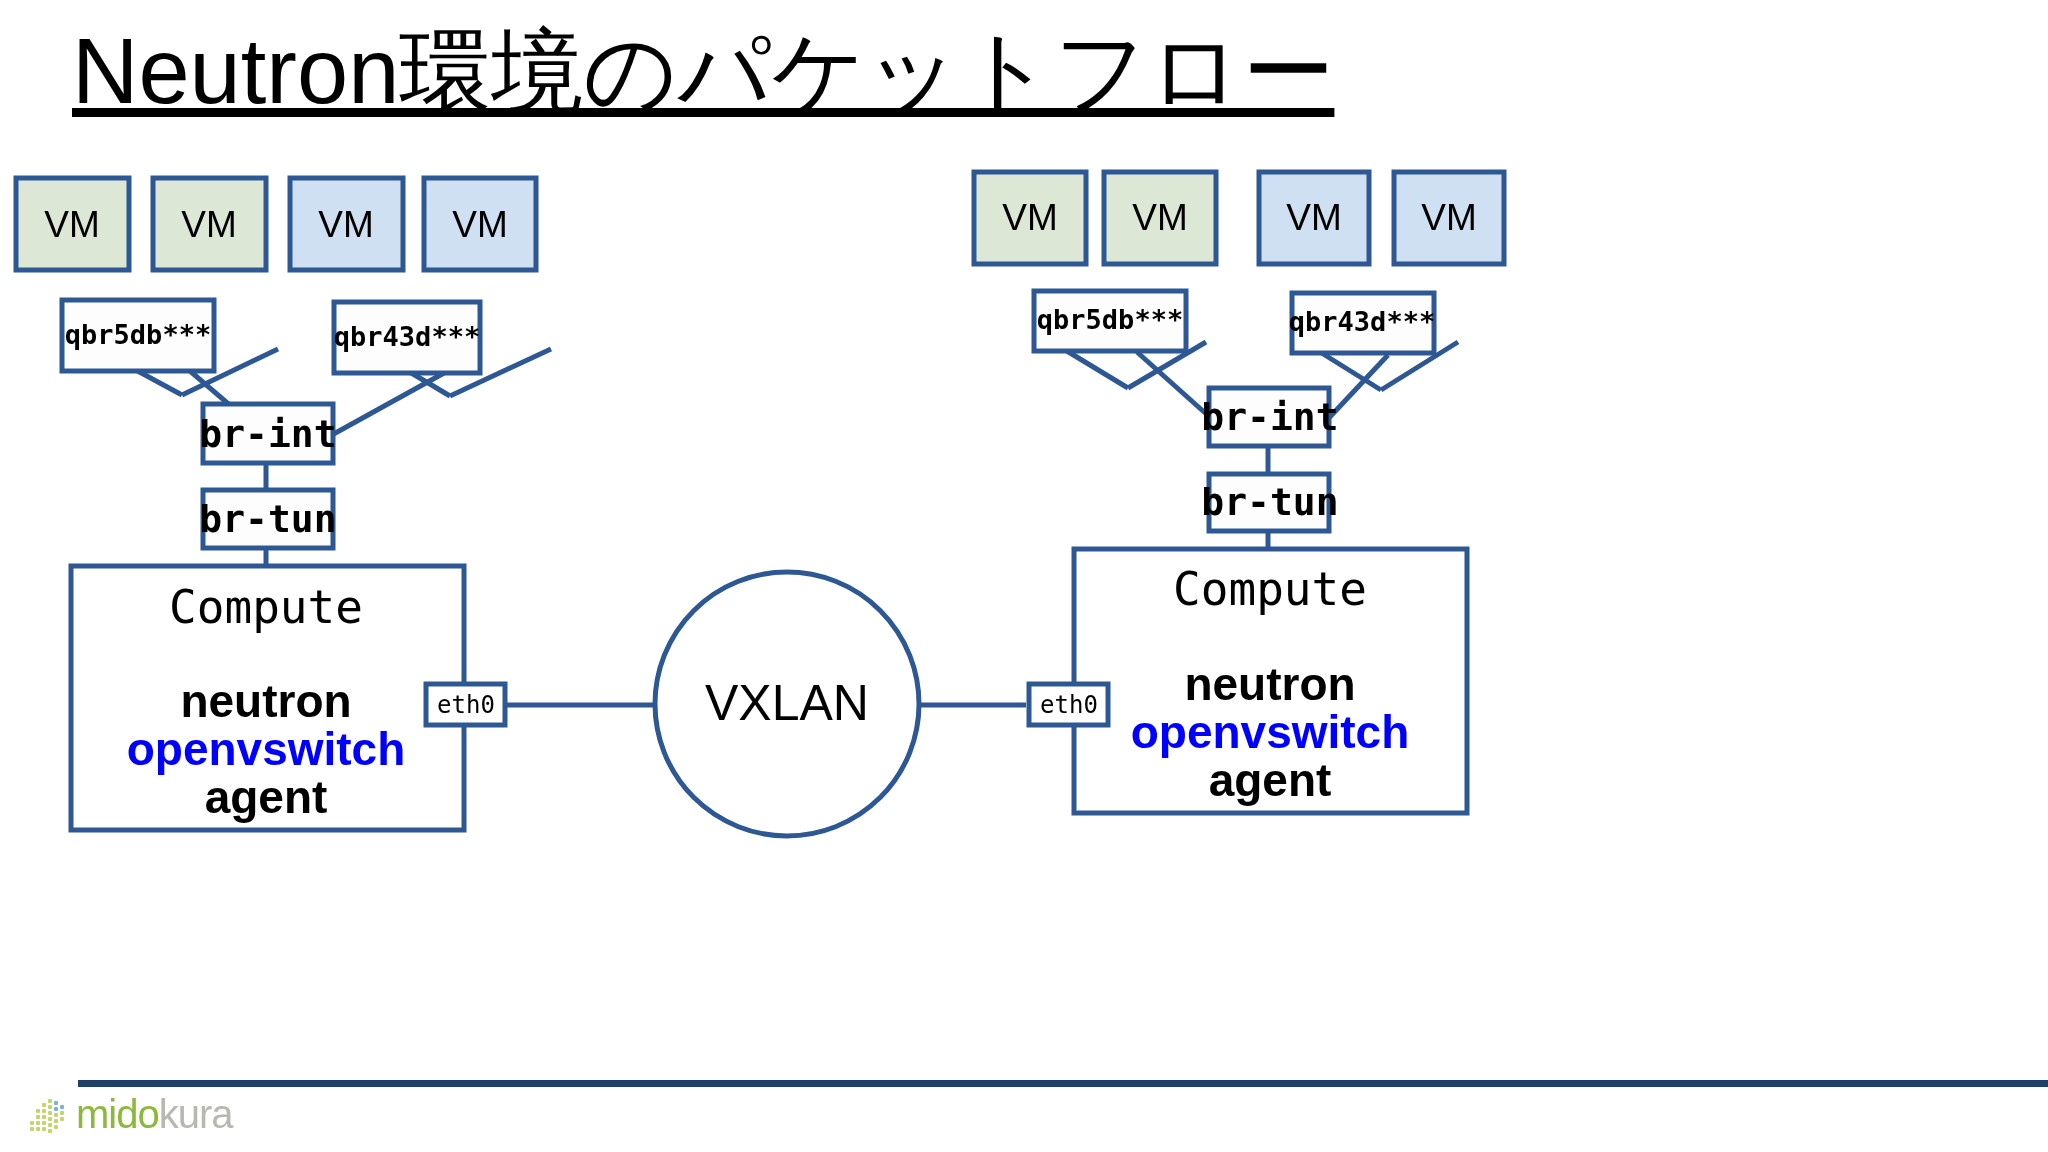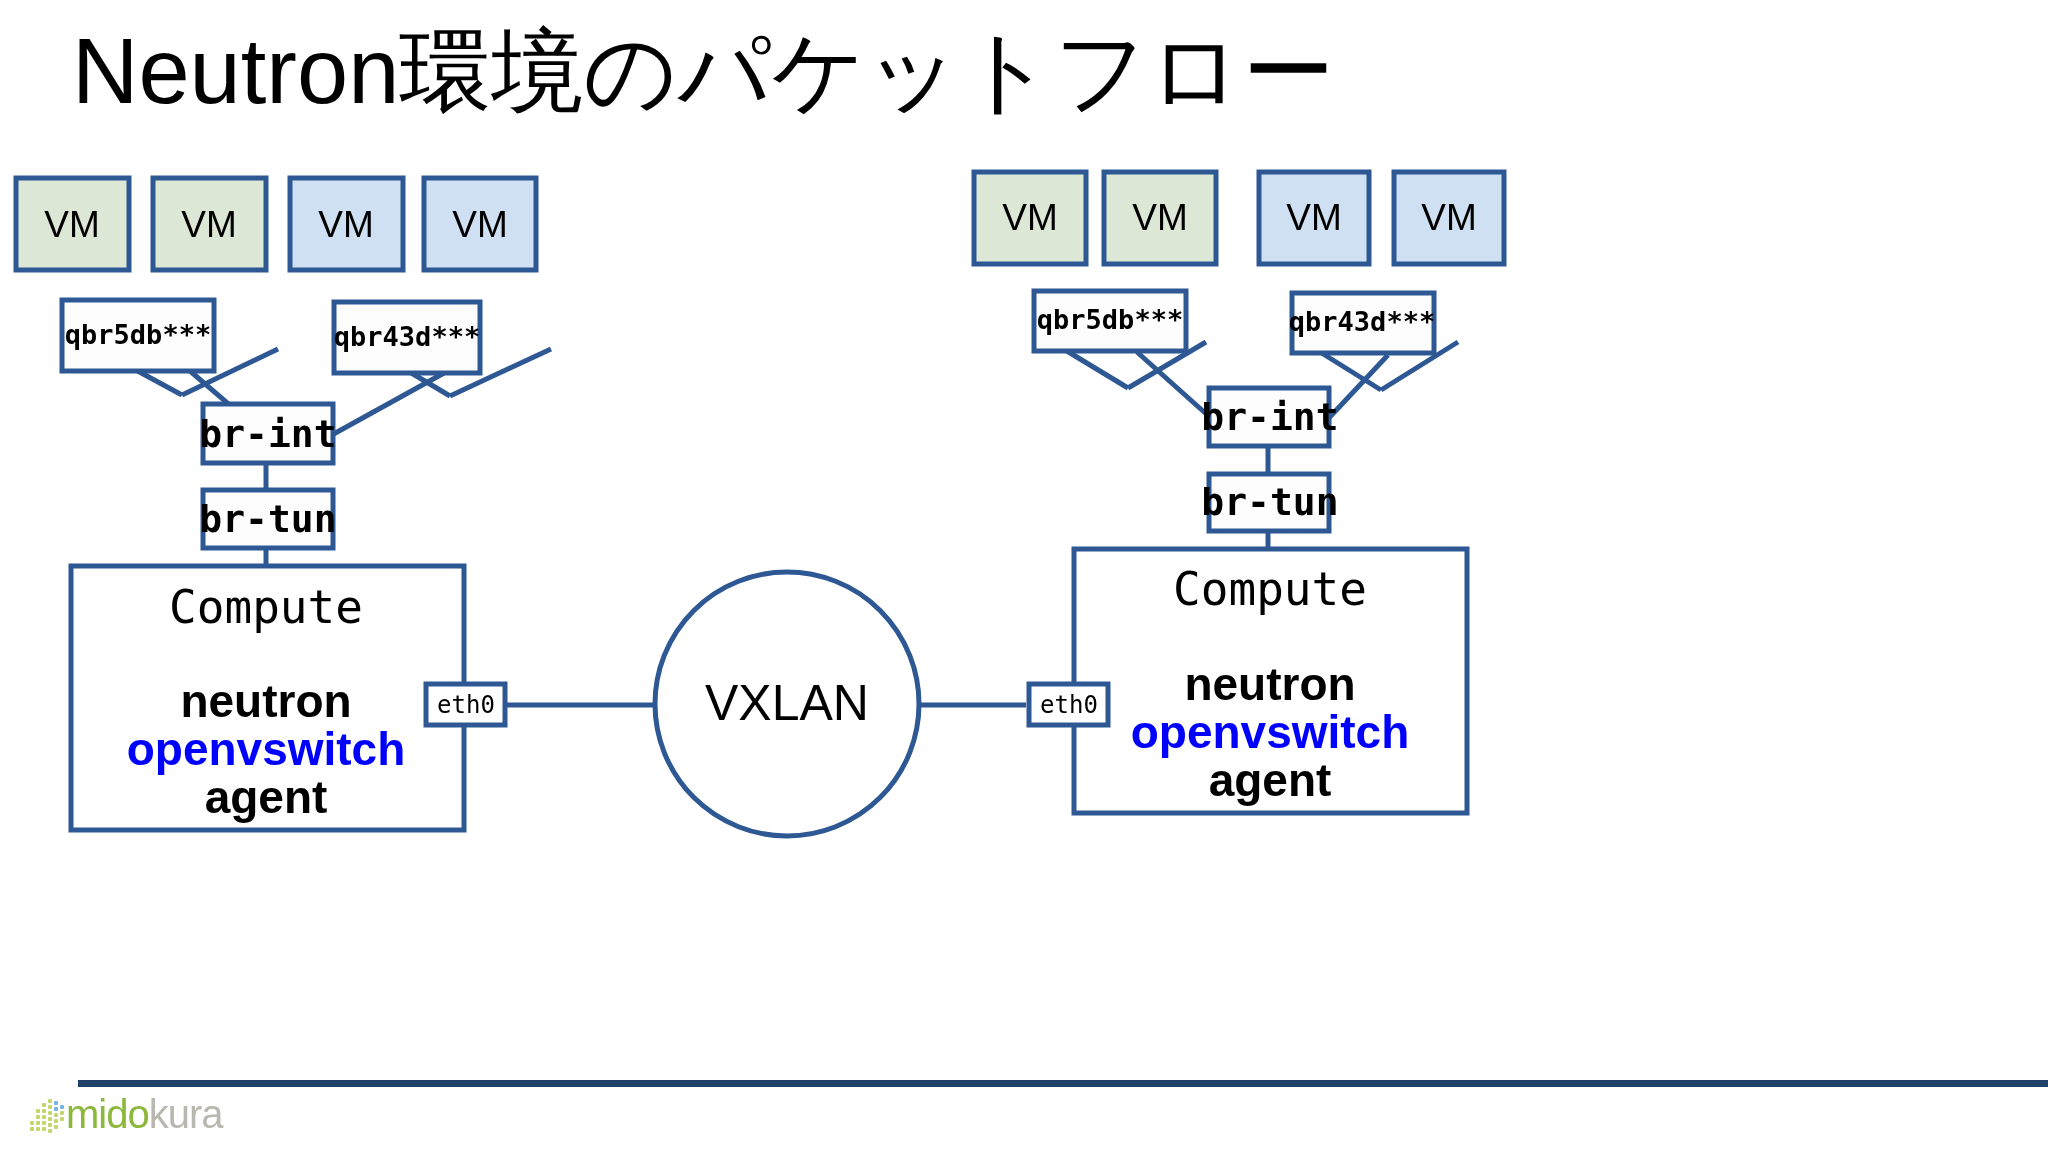--- a/index.html
+++ b/index.html
@@ -22,20 +22,21 @@
   #title {
     position: absolute;
     left: 72px;
     top: 22px;
     font-family: "Liberation Sans", sans-serif;
     font-size: 92px;
     line-height: 1.08;
     color: #000000;
     letter-spacing: 0px;
     white-space: nowrap;
+    text-decoration: underline;
   }
   svg#diagram {
     position: absolute;
     left: 0;
     top: 0;
     width: 2048px;
     height: 1152px;
   }
   .node-rect {
     stroke: #2d5893;
@@ -105,20 +106,21 @@
     font-weight: bold;
     fill: #0000ff;
   }
   
   #footer-logo {
     position: absolute;
     left: 28px;
     top: 1092px;
     display: flex;
     align-items: center;
+    gap: 10px;
   }
   #footer-logo .mark {
     position: relative;
     width: 38px;
     height: 40px;
   }
   #footer-logo .mark i {
     position: absolute;
     width: 4px;
     height: 4px;

